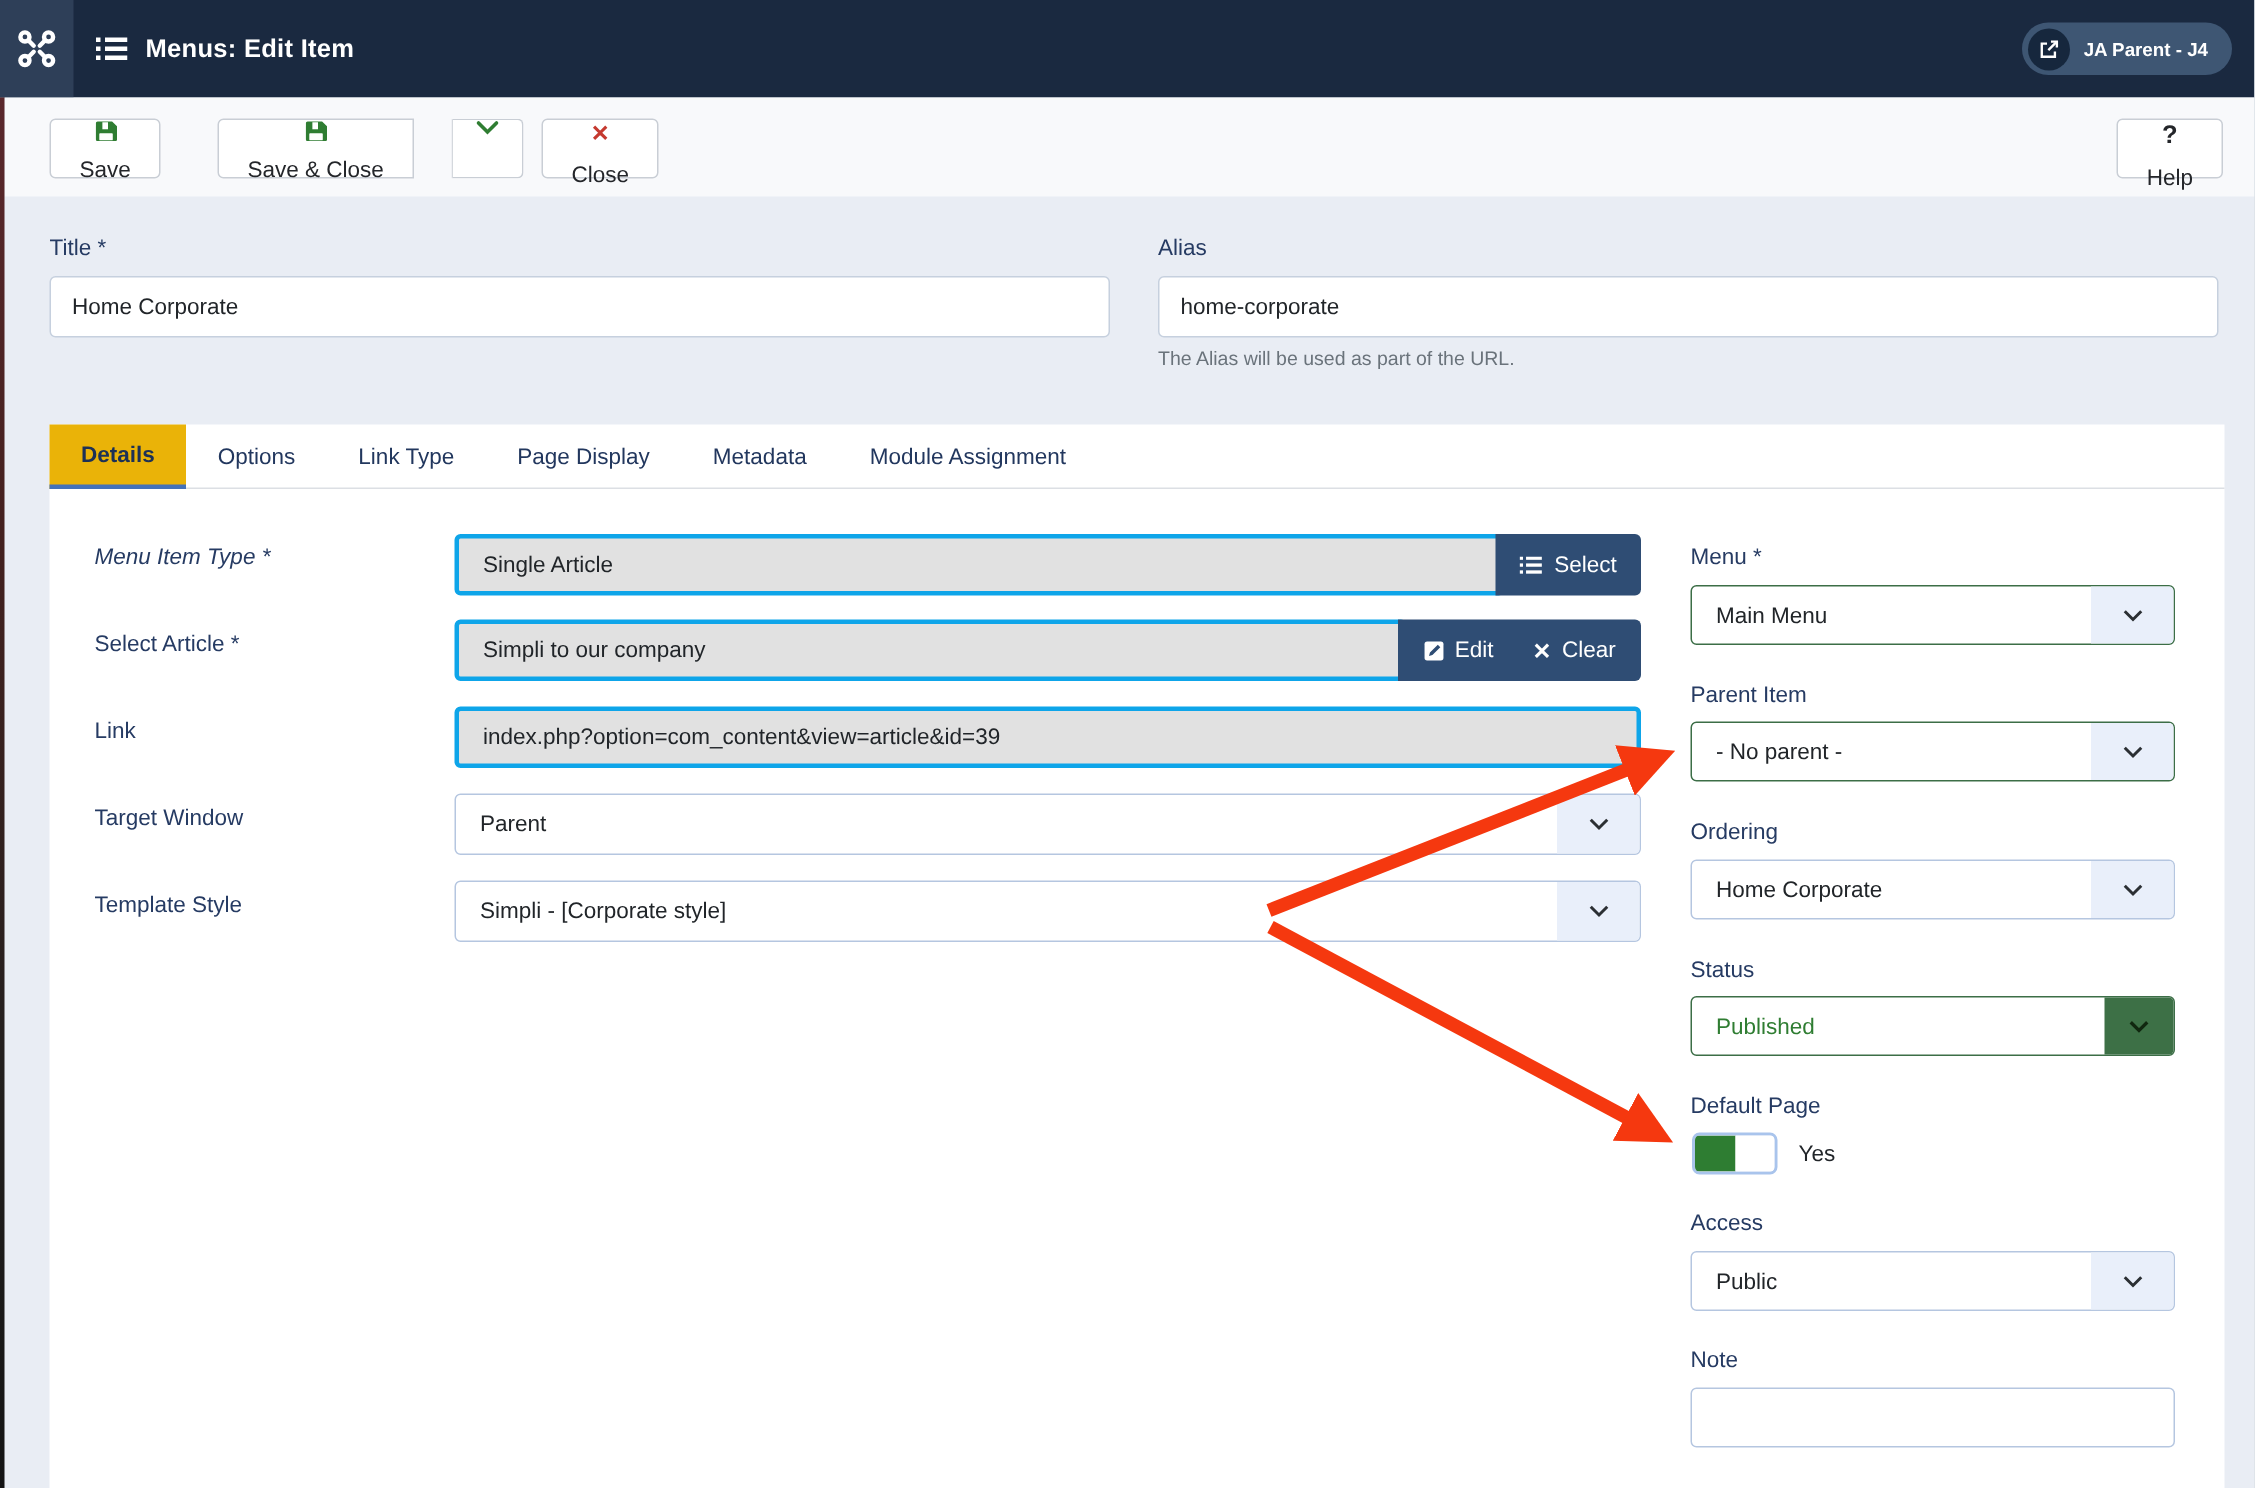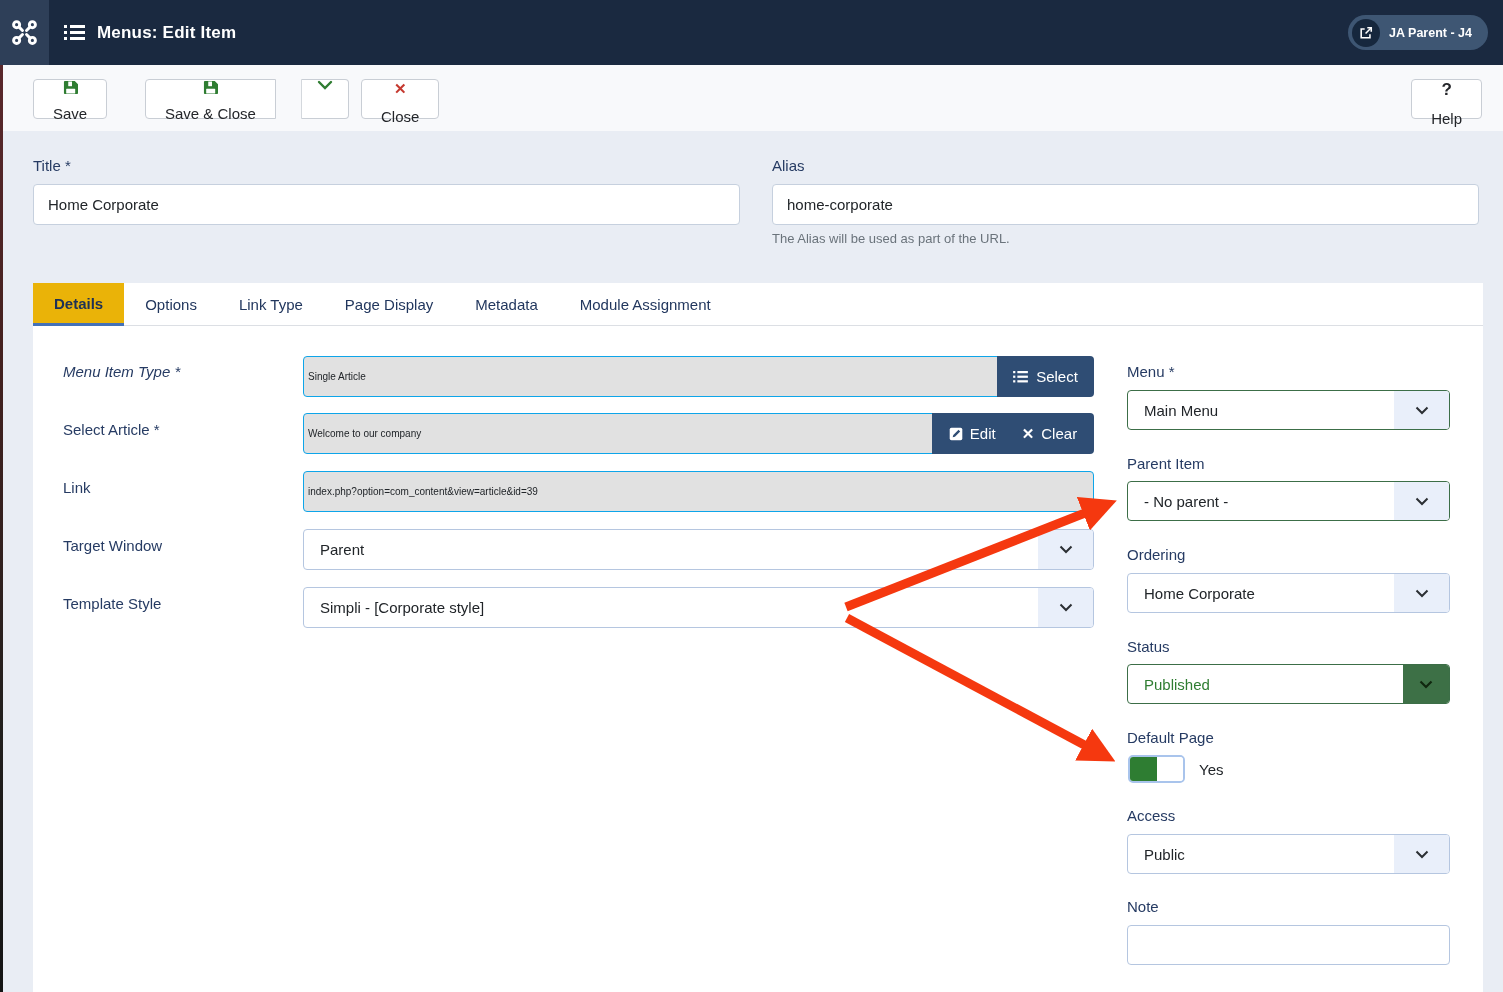--- a/index.html
+++ b/index.html
@@ -28,21 +28,21 @@
   
   .field-label { position:absolute; font-size:15px; color:#263b63; }
   .text-input { position:absolute; height:41px; background:#fff; border:1px solid #c6d0de; border-radius:4px; font-size:15px; color:#212529; padding:0 14px; font-family:"Liberation Sans",sans-serif; }
   .hint { position:absolute; font-size:13px; color:#6a737b; }
   
   .card { position:absolute; left:33px; top:283px; width:1450px; height:709px; background:#fff; }
   .tabbar { position:absolute; left:0; top:0; width:1450px; height:43px; border-bottom:1px solid #dcdfe4; display:flex; }
   .tab { height:43px; display:flex; align-items:center; padding:0 21px; font-size:15px; color:#22375e; cursor:pointer; }
   .tab.active { background:#eab308; font-weight:bold; border-bottom:3px solid #4471b8; color:#1d3156; }
   
-  .ro-field { position:absolute; height:41px; background:#e1e1e1; border:1px solid #0ea5e9; border-radius:4px; display:flex; align-items:center; padding:0 4px; font-size:10px; color:#212529; }
+  .ro-field { position:absolute; height:41px; background:#e1e1e1; border:3px solid #0ea5e9; border-radius:4px; display:flex; align-items:center; padding:0 16px; font-size:15px; color:#212529; }
   .navy-btn { position:absolute; height:41px; background:#2f4d74; color:#fff; border:none; border-radius:0 4px 4px 0; display:flex; align-items:center; justify-content:center; gap:8px; font-size:15px; cursor:pointer; }
   .navy-grp { position:absolute; height:41px; background:#2f4d74; border-radius:0 4px 4px 0; display:flex; align-items:center; justify-content:center; gap:26px; }
   .navy-grp .sub { display:flex; align-items:center; gap:7px; color:#fff; font-size:15px; cursor:pointer; background:none; border:none; }
   .sel { position:absolute; height:41px; background:#fff; border:1px solid #b5c6e0; border-radius:4px; display:flex; align-items:center; cursor:pointer; }
   .sel .val { flex:1; padding:0 16px; font-size:15px; color:#212529; white-space:nowrap; overflow:hidden; }
   .sel .chev { width:55px; align-self:stretch; background:#e9effa; border-radius:0 3px 3px 0; display:flex; align-items:center; justify-content:center; }
   .sel.green-border { border-color:#3c6e47; }
   .sel.status { border-color:#3c6e47; }
   .sel.status .val { color:#2f7d32; }
   .sel.status .chev { background:#3d7046; width:46px; }
@@ -163,21 +163,21 @@
         <rect x="0" y="5" width="2.4" height="2.4"></rect>
           <rect x="4.6" y="5" width="11.4" height="2.4"></rect>
         <rect x="0" y="10" width="2.4" height="2.4"></rect>
           <rect x="4.6" y="10" width="11.4" height="2.4"></rect>
       </svg>
     </span>
     <span>Select</span>
   </button>
 
   <span class="field-label" style="left:63px; top:421px;">Select Article *</span>
-  <div class="ro-field" style="left:303px; top:413px; width:635px;">Welcome to our company</div>
+  <div class="ro-field" style="left:303px; top:413px; width:635px;">Simpli to our company</div>
   <div class="navy-grp" style="left:932px; top:413px; width:162px;">
     <button class="sub">
       <span class="icon">
         <svg width="14" height="14" viewBox="0 0 16 16">
             <rect x="0.8" y="0.8" width="14.4" height="14.4" rx="2" fill="#fff"></rect>
             <path d="M4.2 11.8l.7-2.6 6-6 1.9 1.9-6 6-2.6.7z" fill="#2f4d74"></path>
           </svg>
       </span>
       <span>Edit</span>
     </button>

